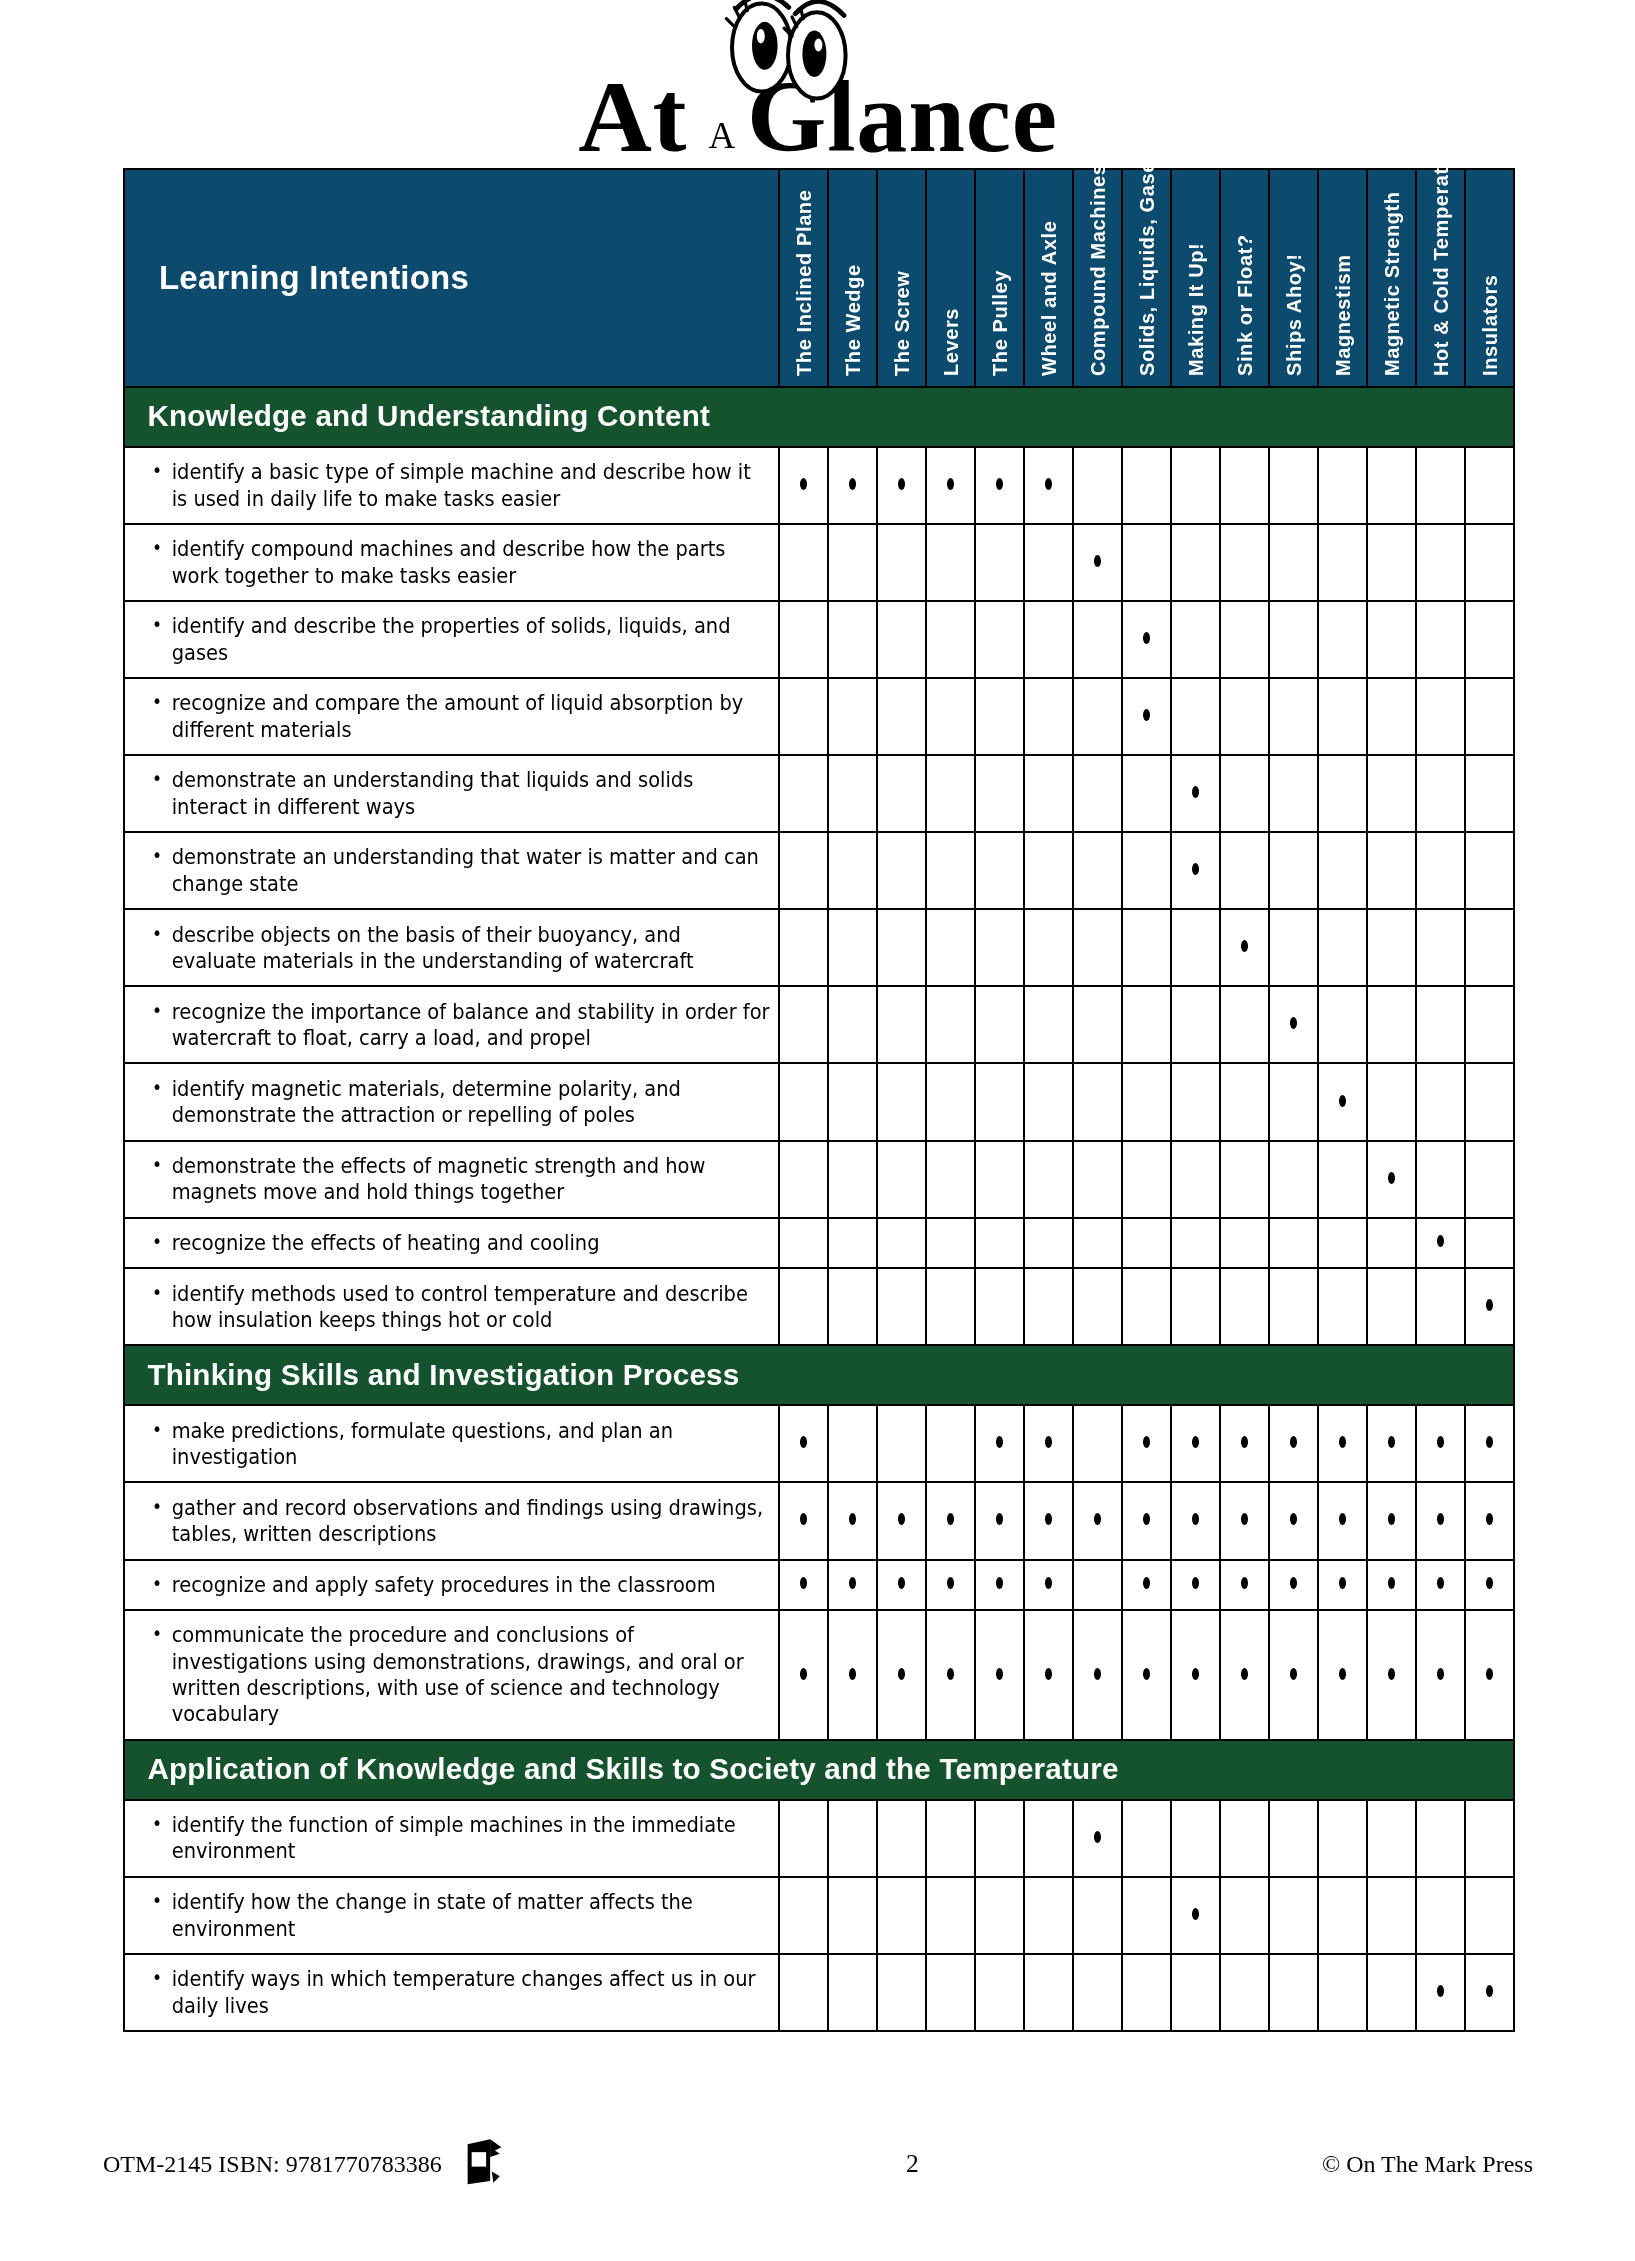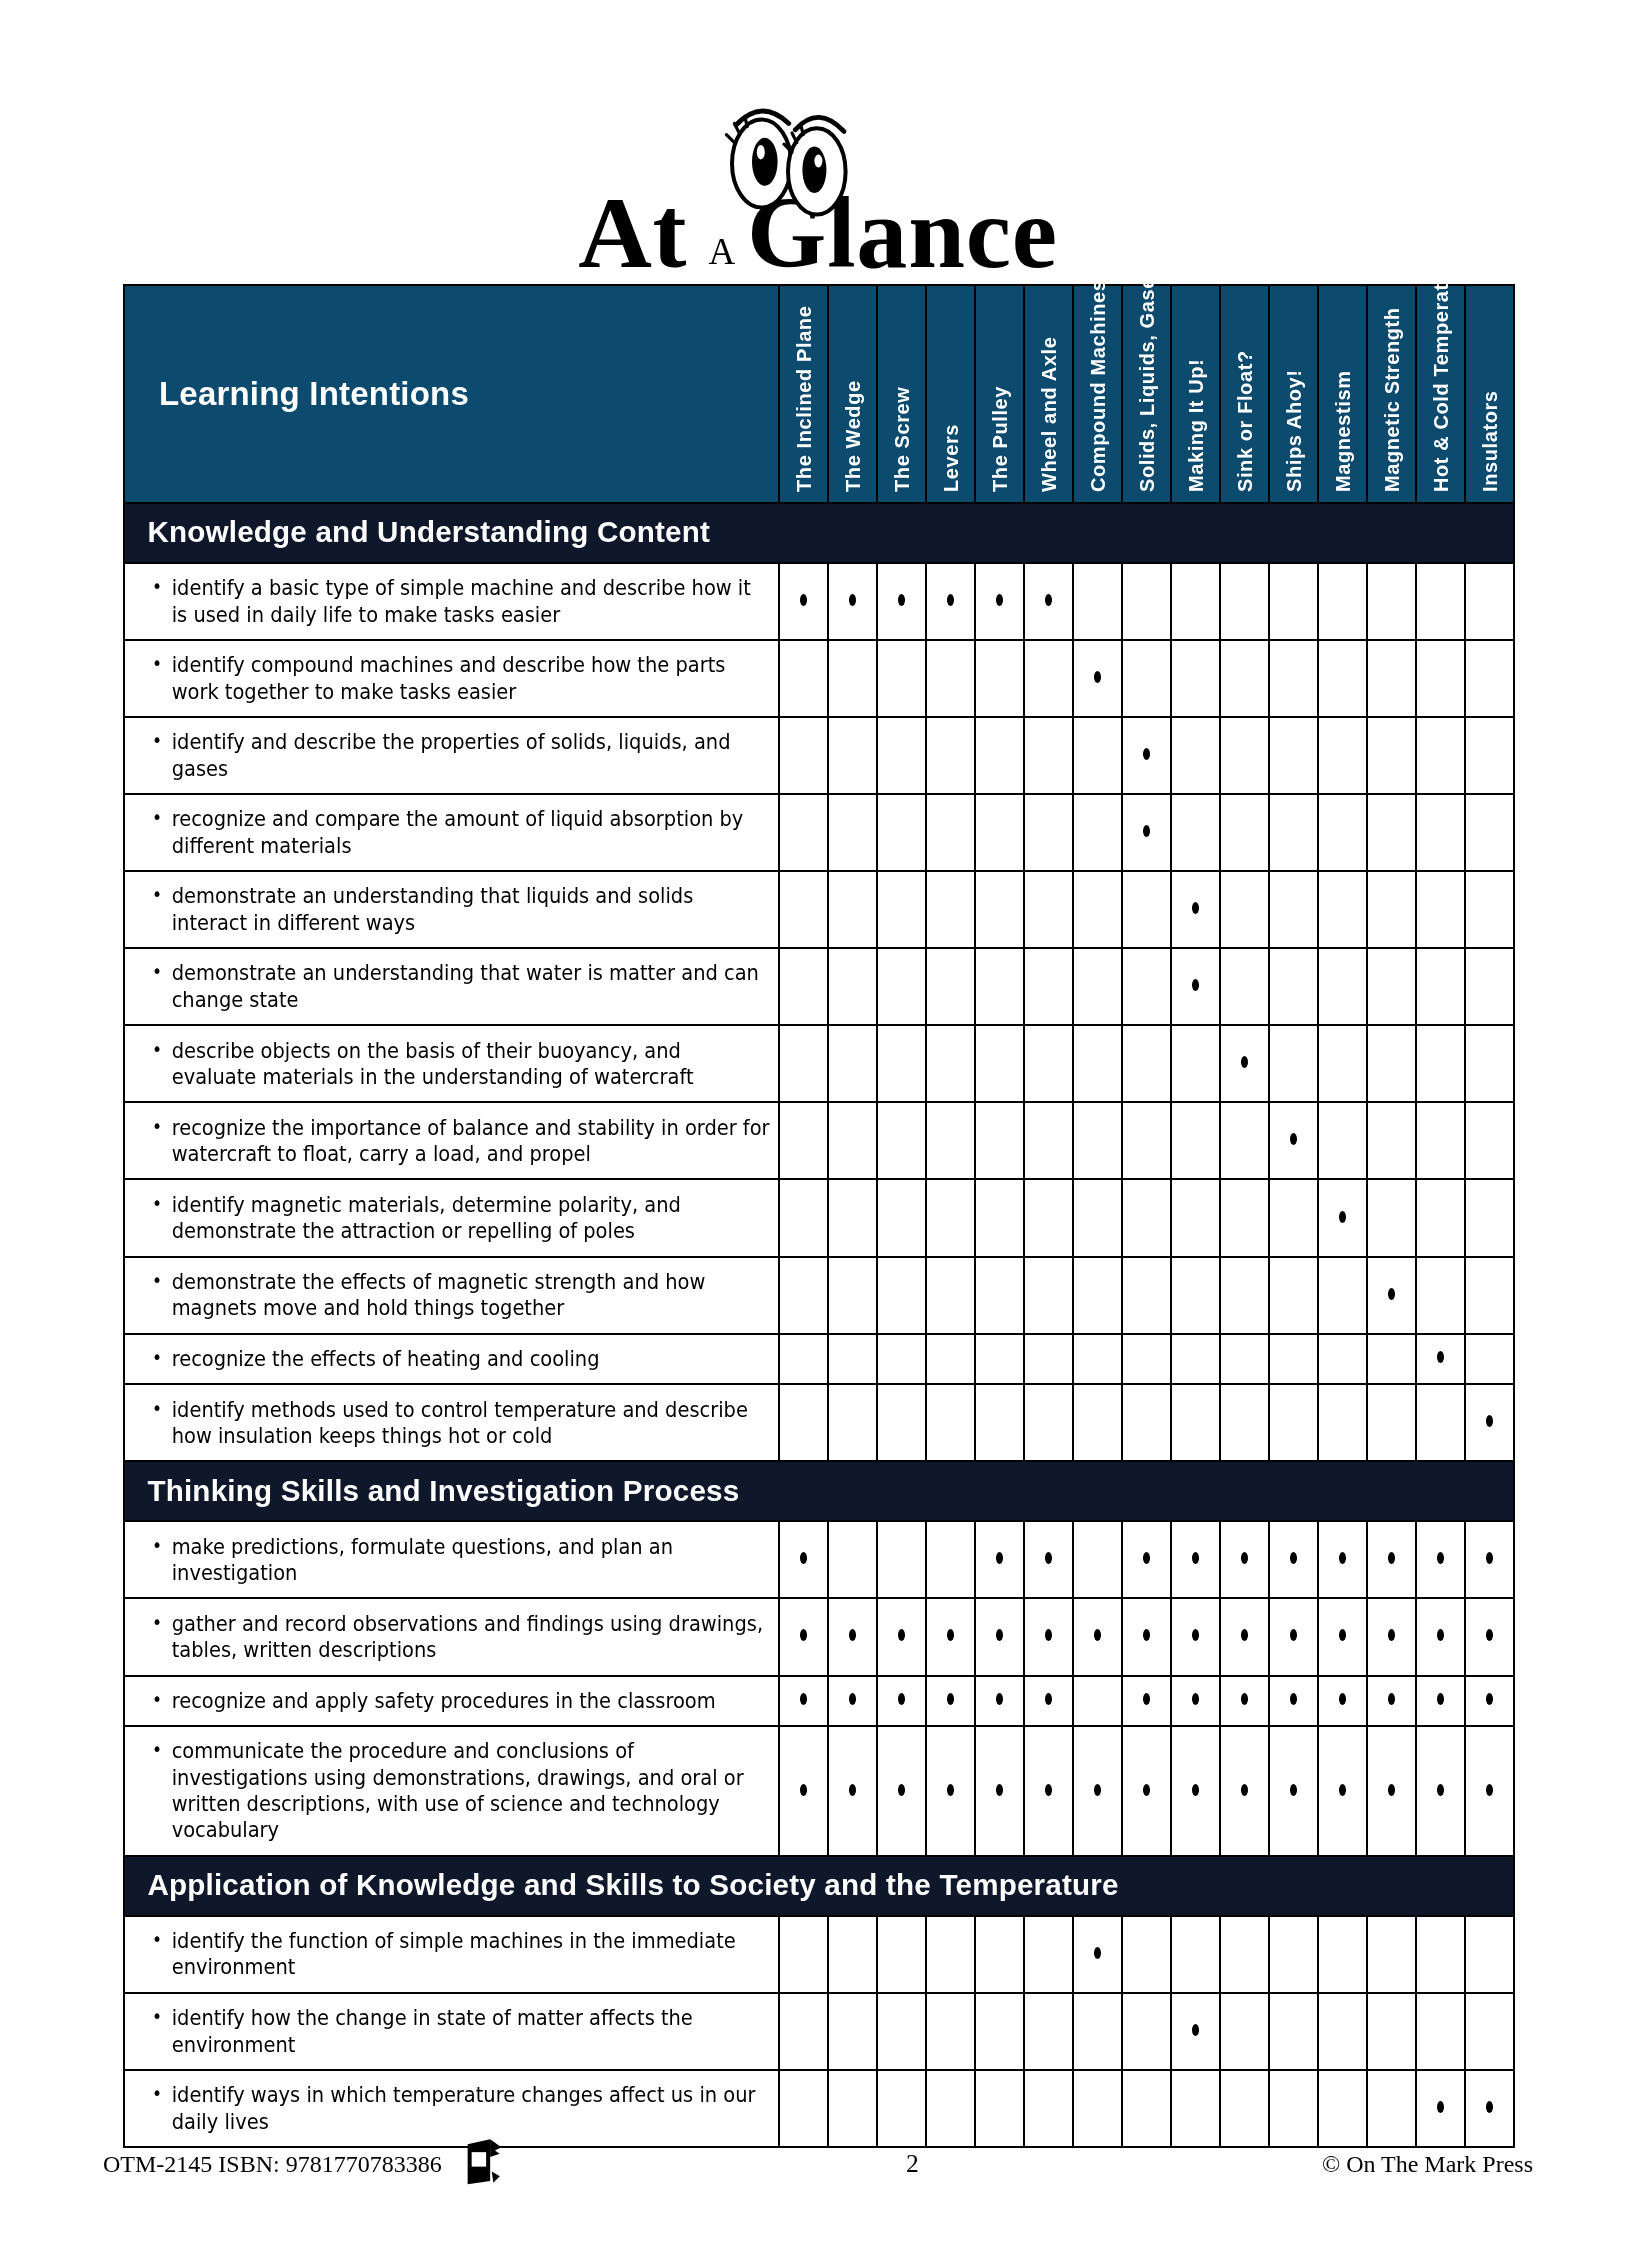--- a/index.html
+++ b/index.html
@@ -12,21 +12,21 @@
     height: 2261px;
     font-family: "Liberation Sans", sans-serif;
     color: #000000;
     position: relative;
     overflow: hidden;
   }
 
   
   .title-area {
     position: relative;
-    height: 284px;
+    height: 168px;
     display: flex;
     align-items: flex-end;
     justify-content: center;
     padding-top: 20px;
     box-sizing: border-box;
   }
   .title-wrap {
     position: relative;
     display: flex;
     align-items: baseline;
@@ -97,21 +97,21 @@
     margin: 0 auto;
     padding-bottom: 6.4px;
     height: 196px;
     line-height: 1;
     text-align: left;
     box-sizing: border-box;
   }
 
   
   .section-band td {
-    background: #0f172a;
+    background: #14532d;
     color: #fff;
     font-size: 29.6px;
     font-weight: 700;
     padding: 11.2px 0 12.8px 22.4px !important;
     letter-spacing: 0.2px;
   }
 
   
   .item-cell {
     font-family: "DejaVu Sans", sans-serif;

